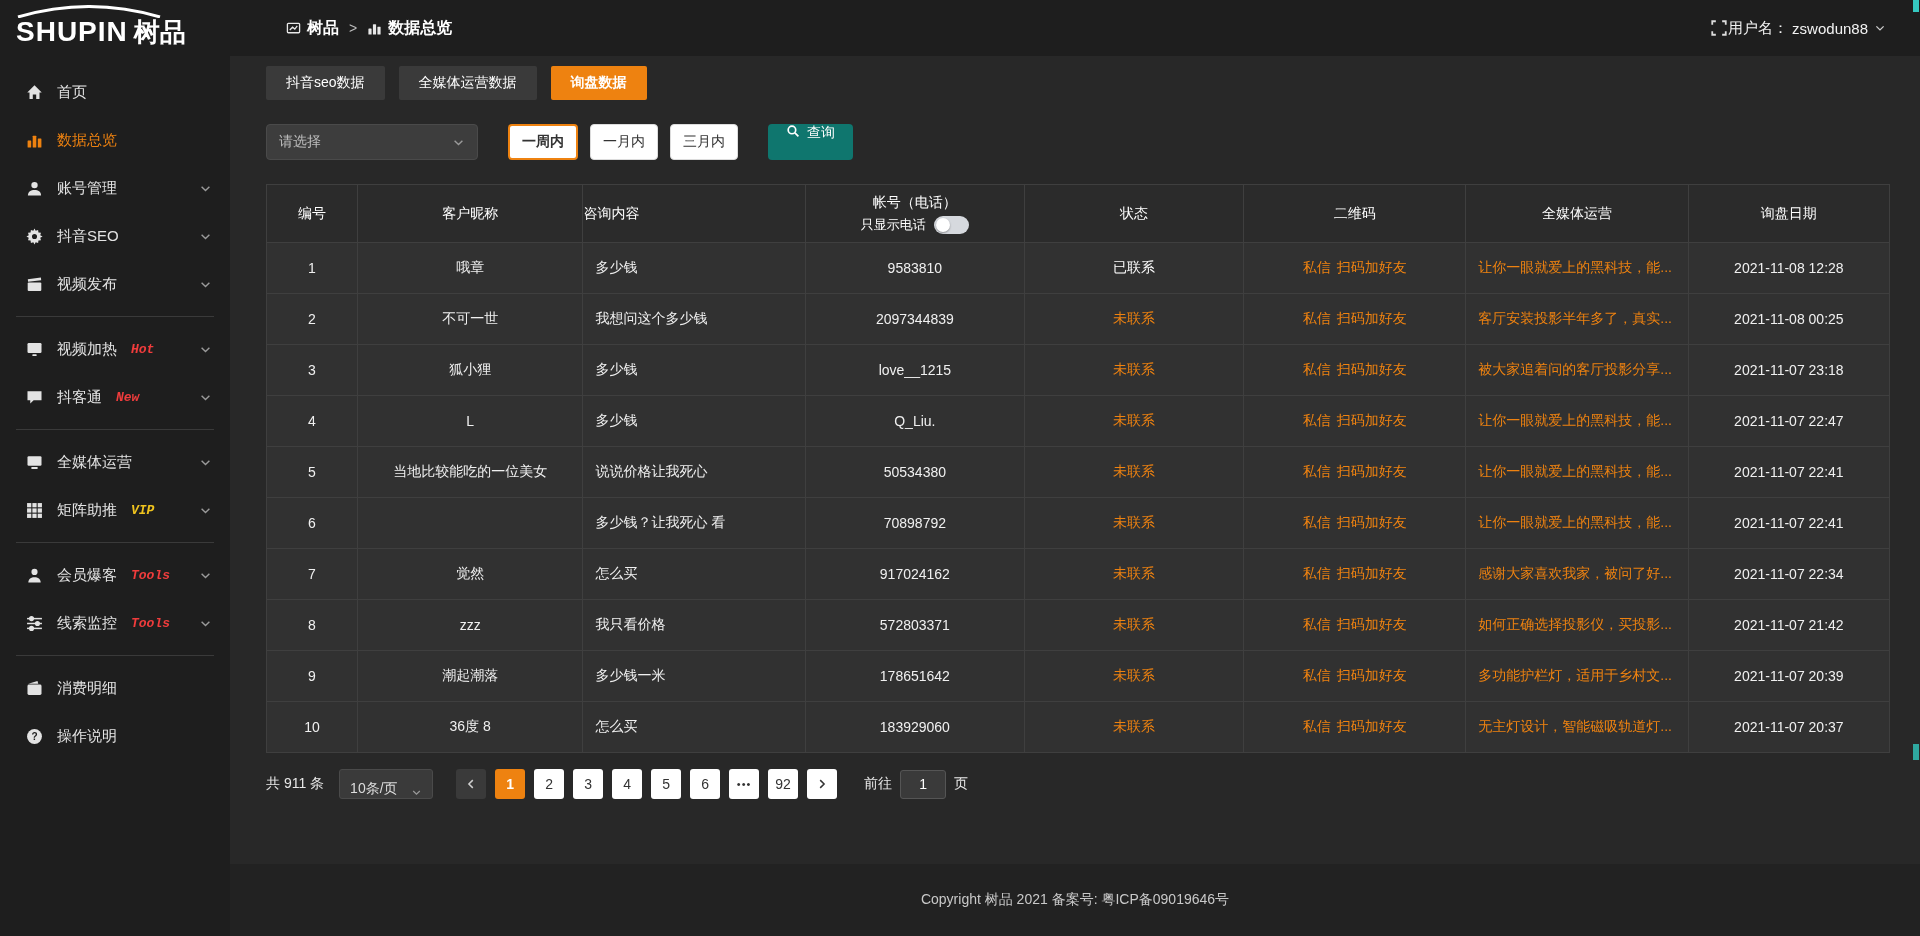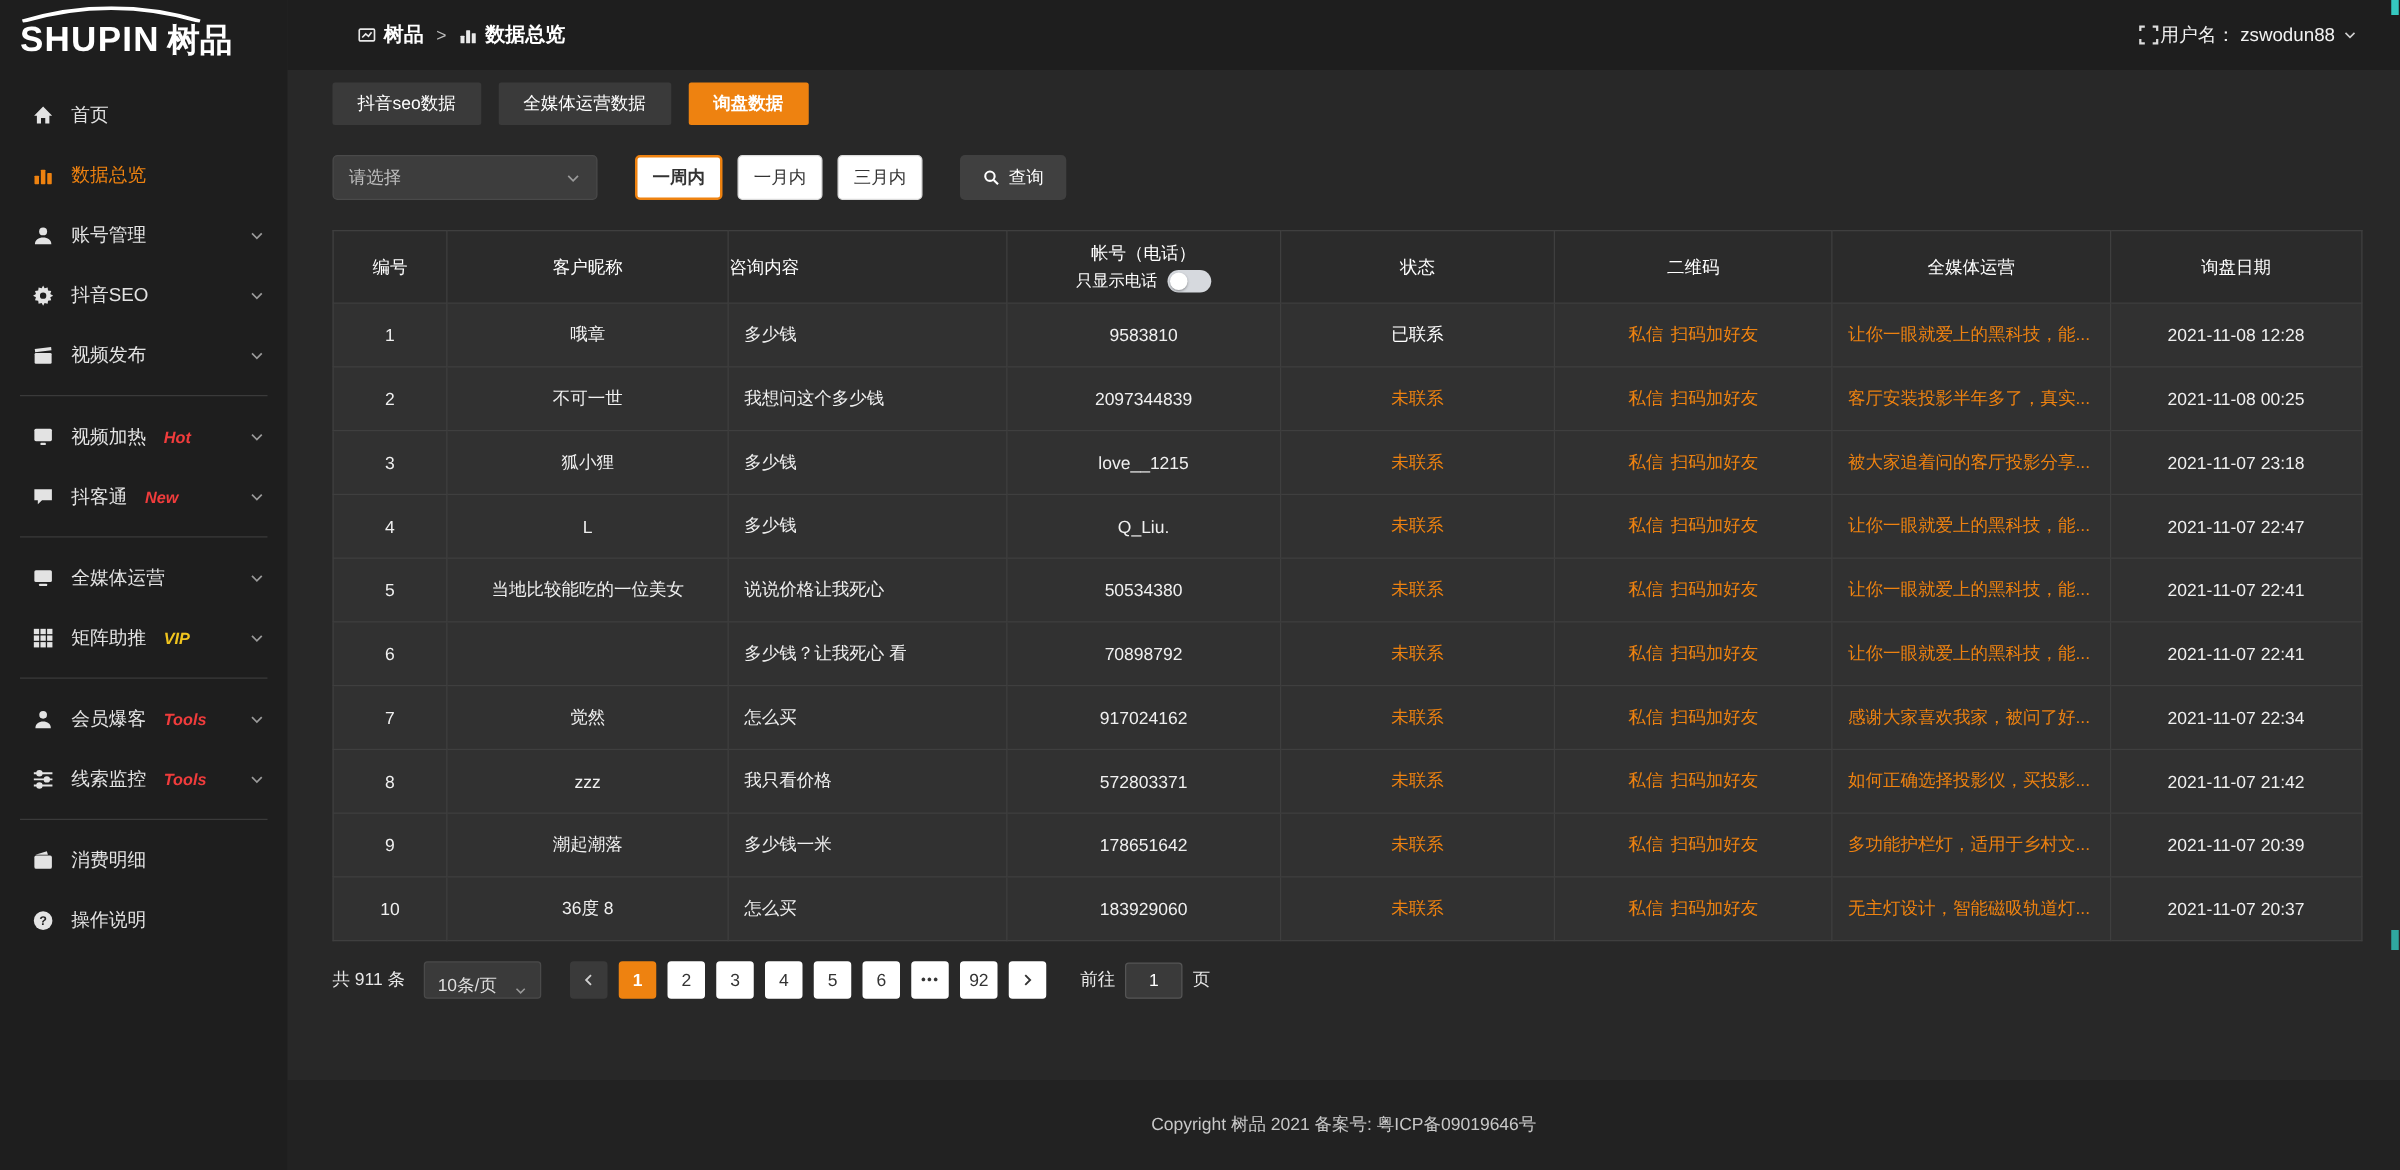--- a/index.html
+++ b/index.html
@@ -14,21 +14,21 @@
   .logo-arc { position:absolute; left:14px; top:5px; width:150px; height:13px; }
   .logo-text { position:absolute; left:16px; top:15px; white-space:nowrap; }
   .logo-en { font-weight:900; font-size:28px; letter-spacing:1px; color:#fff; }
   .logo-cn { font-weight:800; font-size:26px; color:#fff; margin-left:6px; }
   .menu { padding-top:10px; }
   .menu-item { display:flex; align-items:center; height:48px; padding:0 18px 0 26px; font-size:15px; color:#e3e3e3; cursor:pointer; }
   .menu-item.active { color:#ee8210; }
   .mi-icon { width:17px; height:17px; margin-right:14px; display:inline-flex; }
   .mi-icon svg { width:100%; height:100%; }
   .mi-label { flex:0 0 auto; }
-  .badge { margin-left:14px; font-size:13px; font-weight:bold; font-style:italic; }
+  .badge { margin-left:14px; font-size:13px; font-weight:bold; font-style:italic;font-family:Liberation Mono, monospace; }
   .badge.red { color:#f03c3c; }
   .badge.gold { color:#f0c41e; }
   .mi-chevron { margin-left:auto; width:13px; height:13px; color:#9a9a9a; display:inline-flex; }
   .mi-chevron svg { width:100%; height:100%; }
   .menu-divider { height:1px; background:#3a3a3a; margin:8px 16px; }
   
   .topbar { position:absolute; left:230px; right:0; top:0; height:56px; background:#1e1e1e; display:flex; align-items:center; justify-content:space-between; padding:0 34px 0 56px; }
   .breadcrumb { display:flex; align-items:center; gap:10px; font-size:16px; font-weight:bold; color:#fff; }
   .bc-item { display:flex; align-items:center; gap:6px; cursor:pointer; }
   .bc-icon { width:15px; height:15px; display:inline-flex; color:#e8e8e8; }
@@ -43,21 +43,21 @@
   .content { position:absolute; left:230px; right:0; top:56px; bottom:0; padding:10px 30px 0 36px; }
   .tabs { display:flex; gap:14px; margin-bottom:24px; }
   .tab { background:#3a3a3a; color:#fff; font-size:14px; height:34px; padding:0 20px; border:none; border-radius:2px; cursor:pointer; font-family:inherit; }
   .tab.active { background:#ee8210; font-weight:bold; }
   .filterbar { display:flex; align-items:center; margin-bottom:24px; }
   .select { width:212px; height:36px; background:#3d3d3d; border:1px solid #4a4a4a; border-radius:4px; color:#bdbdbd; font-size:14px; display:flex; align-items:center; justify-content:space-between; padding:0 12px; margin-right:30px; cursor:pointer; }
   .select .mi-chevron { width:13px; height:13px; }
   .ranges { display:flex; gap:12px; }
   .range-btn { height:36px; min-width:66px; background:#fff; color:#333; border:1px solid #dcdcdc; border-radius:4px; font-size:14px; padding:0 12px; cursor:pointer; font-family:inherit; }
   .range-btn.active { border:2px solid #ee8210; font-weight:bold; }
-  .search-btn { height:36px; background:#404040; color:#fff; border:none; border-radius:4px; font-size:14px; padding:0 18px; display:flex; align-items:center; gap:7px; margin-left:30px; cursor:pointer; font-family:inherit; }
+  .search-btn { height:36px; background:#0f766e; color:#fff; border:none; border-radius:4px; font-size:14px; padding:0 18px; display:flex; align-items:flex-start; gap:7px; margin-left:30px; cursor:pointer; font-family:inherit; }
   .search-btn .ic { width:14px; height:14px; display:inline-flex; }
   .search-btn .ic svg { width:100%; height:100%; }
   
   table { width:100%; border-collapse:collapse; table-layout:fixed; background:#313131;margin-top:14px; }
   th { background:#2b2b2b; height:58px; font-weight:normal; color:#fff; font-size:14px; border:1px solid #3f3f3f; text-align:center; }
   td { height:51px; border:1px solid #3f3f3f; font-size:14px; color:#f0f0f0; text-align:center; padding:0 12px; overflow:hidden; white-space:nowrap; }
   td.left, th.left { text-align:left; }
   .th-line2 { margin-top:4px; display:flex; align-items:center; justify-content:center; gap:8px; font-size:13px; }
   .toggle { width:35px; height:18px; border-radius:9px; background:#d6d9de; position:relative; display:inline-block; cursor:pointer; }
   .toggle::after { content:""; position:absolute; left:2px; top:2px; width:14px; height:14px; border-radius:50%; background:#fff; box-shadow:0 1px 2px rgba(0,0,0,.35); }

